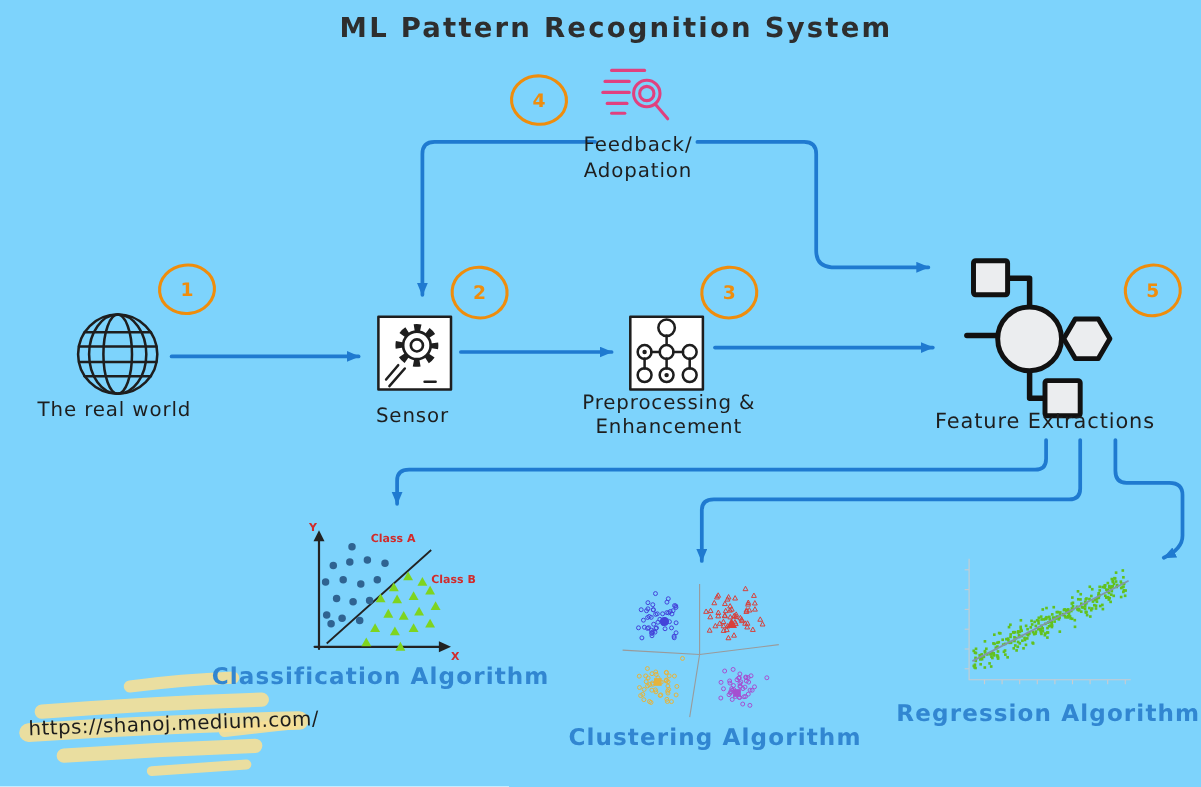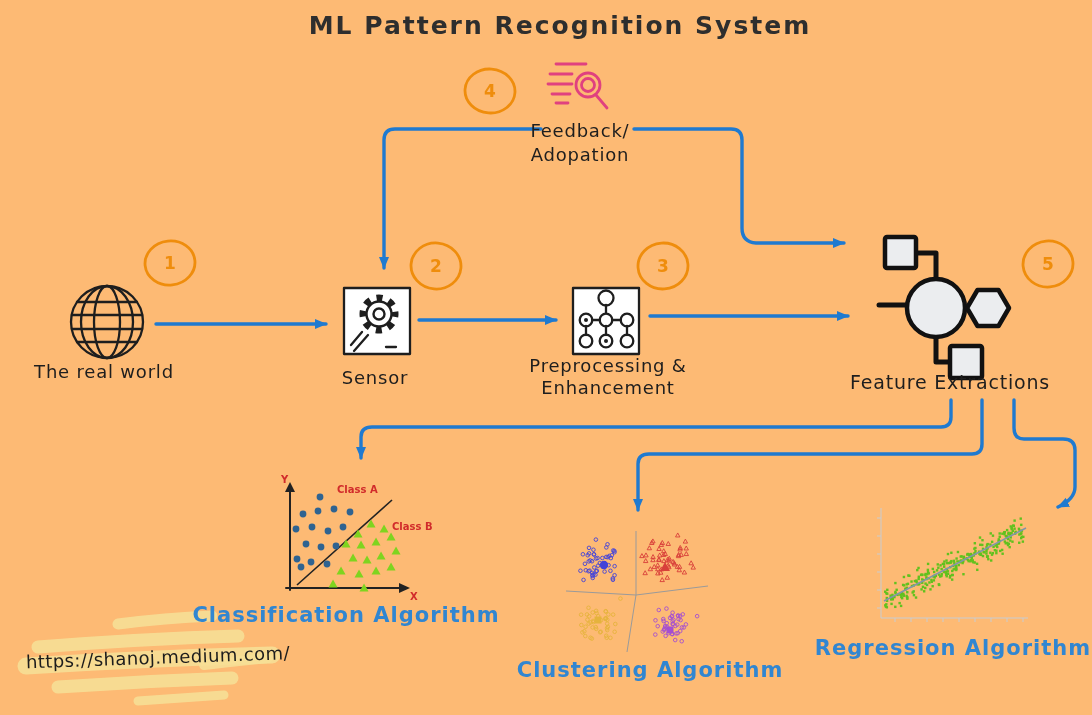--- a/index.html
+++ b/index.html
@@ -5,21 +5,21 @@
   :root{
     --ink:#1e1e1e;
     --blue:#1f7ad0;
     --orange:#ef8d0c;
     --pink:#e0417f;
     --label-blue:#3186d1;
     --chart-red:#d12b2b;
   }
   html,body{margin:0;padding:0;background:#ffffff;}
   .canvas{
-    position:relative;width:1092px;height:715px;background:#fdba74;overflow:hidden;
+    position:relative;width:1092px;height:715px;background:#7dd3fc;overflow:hidden;
     font-family:"DejaVu Sans", sans-serif;
   }
   svg text{font-family:"DejaVu Sans", sans-serif;}
   .title-text{font-size:25px;font-weight:600;letter-spacing:2px;fill:#2e2e2e;}
   .node-label{font-size:18px;letter-spacing:.8px;fill:var(--ink);}
   .badge-ellipse{fill:none;stroke:var(--orange);stroke-width:2.8;}
   .badge-num{font-size:17px;font-weight:600;fill:var(--orange);}
   .arrow{fill:none;stroke:var(--blue);stroke-width:3.4;stroke-linecap:round;stroke-linejoin:round;}
   .ink{stroke:var(--ink);fill:none;stroke-width:2.3;stroke-linecap:round;stroke-linejoin:round;}
   .ink-box{stroke:var(--ink);fill:#ffffff;stroke-width:2.3;stroke-linejoin:round;}

